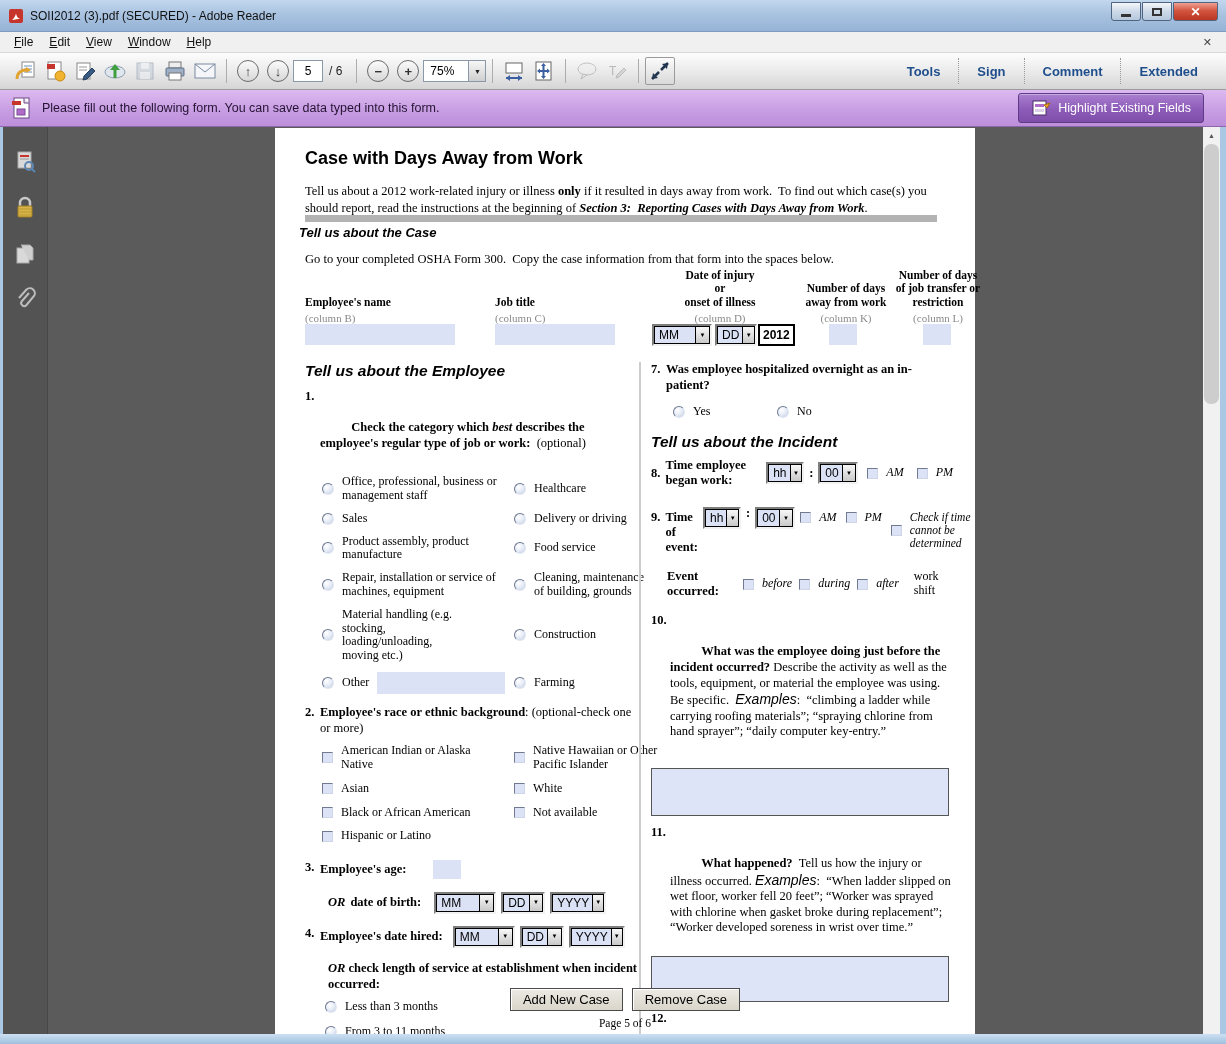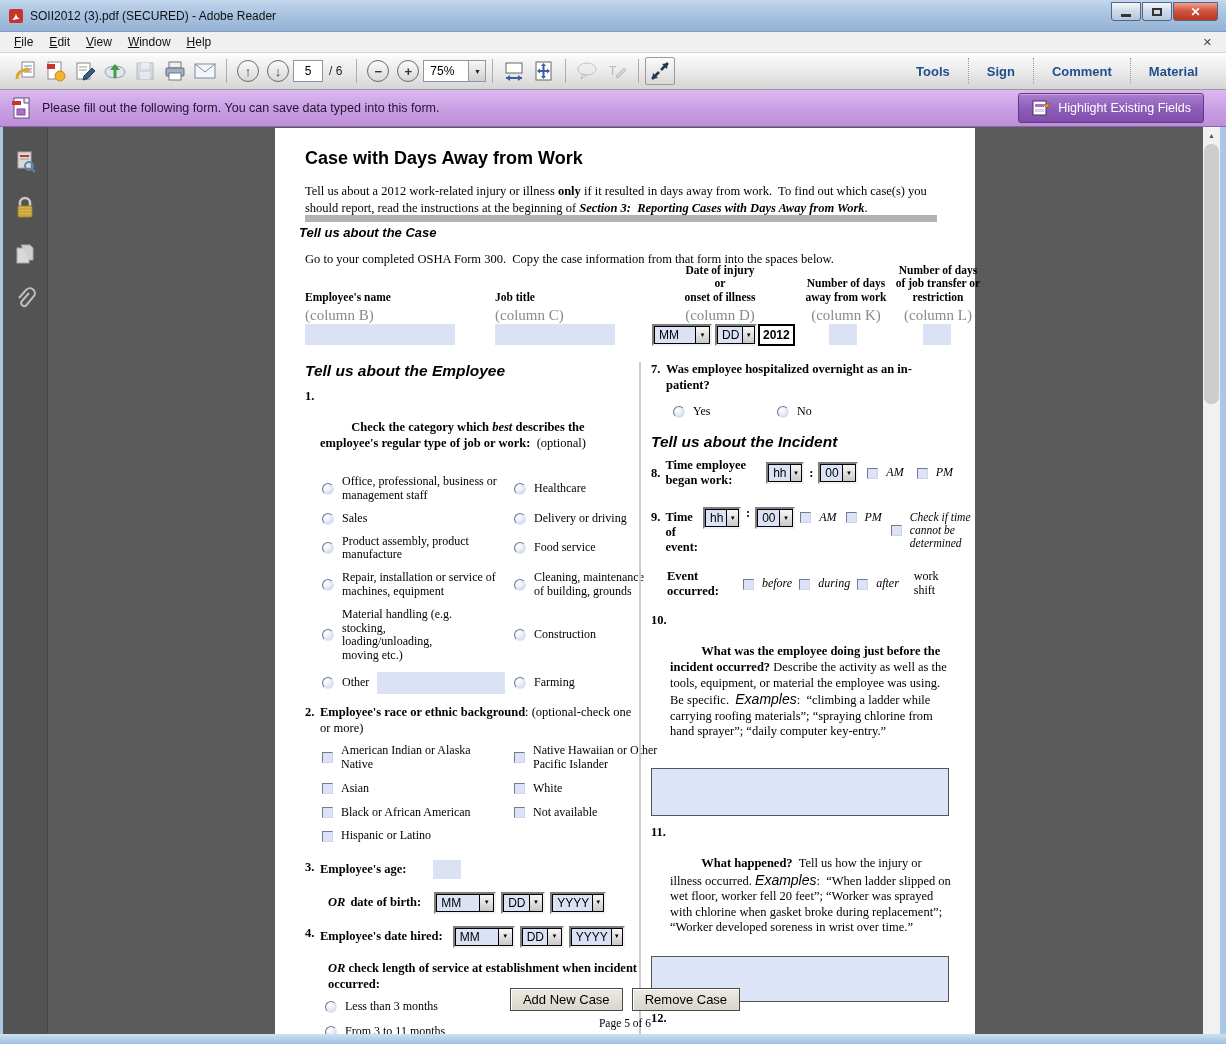--- a/index.html
+++ b/index.html
@@ -80,21 +80,21 @@
   .doc-intro { position:absolute; left:30px; top:55px; width:632px; line-height:1.32; }
   .grayrule { position:absolute; left:30px; top:87px; width:632px; height:7px; background:#b3b3b3; }
   .sec-case { position:absolute; left:24px; top:97px; font-family:"Liberation Sans",sans-serif;
     font-weight:bold; font-style:italic; font-size:13px; }
   .doc-instr { position:absolute; left:30px; top:124px; width:640px; }
 
   
   .case-table { position:absolute; left:30px; top:140px; width:648px; height:84px; }
   .ct-head { position:absolute; bottom:28px; display:flex; flex-direction:column; justify-content:flex-end; }
   .ct-label { font-weight:bold; font-size:11.5px; line-height:1.2; }
-  .ct-sub { color:#8a8a8a; font-size:15px; margin-top:2px; }
+  .ct-sub { color:#8a8a8a; font-size:11px; margin-top:2px; }
   .field { background:#dbe2f6; border:none; height:21px; font:12px "Liberation Sans",sans-serif; padding:0 3px; }
   .ct-inputs { position:absolute; top:56px; left:0; width:100%; }
 
   .combo { display:inline-block; border:2px solid; border-color:#7e7e7e #f2f2f2 #f2f2f2 #7e7e7e; vertical-align:middle; }
   .combo-in { display:flex; align-items:stretch; border:1px solid #000; height:18px; }
   .combo-val { background:#dbe2f6; font:12px "Liberation Sans",sans-serif; padding:1px 3px 0 4px; flex:1; }
   .combo-btn { width:14px; background:linear-gradient(#f7f7f7,#c9c9c9); border-left:1px solid #000;
     display:flex; align-items:center; justify-content:center; font-size:6px; color:#000; }
   .yearbox { display:inline-block; vertical-align:middle; border:2px solid #000; background:#fff;
     font:bold 12px "Liberation Sans",sans-serif; padding:2px 3px; height:22px; }
@@ -285,21 +285,21 @@
         <path d="M19 3l-6 1 5 5zM3 19l6-1-5-5z" fill="#22364f"></path>
       </svg>
   </span>
   <span class="tb-tabs">
     <span class="tb-tab">Tools</span>
     <span class="tab-sep"></span>
     <span class="tb-tab">Sign</span>
     <span class="tab-sep"></span>
     <span class="tb-tab">Comment</span>
     <span class="tab-sep"></span>
-    <span class="tb-tab">Material</span>
+    <span class="tb-tab">Extended</span>
   </span>
 </div>
 
 <div class="notice">
   <span>
     <svg width="22" height="24" viewBox="0 0 22 24">
         <rect x="4" y="2" width="15" height="20" fill="#fff" stroke="#6b4a85"></rect>
         <path d="M14 2v5h5" fill="#e8dcf2" stroke="#6b4a85"></path>
         <rect x="2" y="5" width="9" height="4" fill="#c6352b"></rect>
         <rect x="7" y="13" width="8" height="6" fill="#b06cc9" stroke="#7d4a98"></rect>

